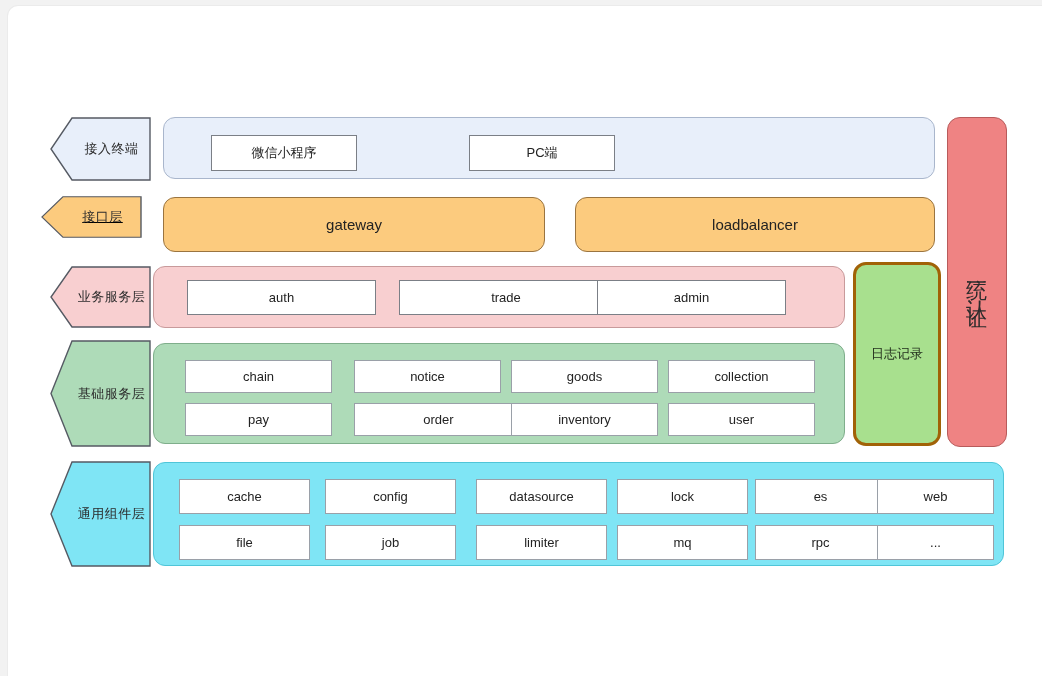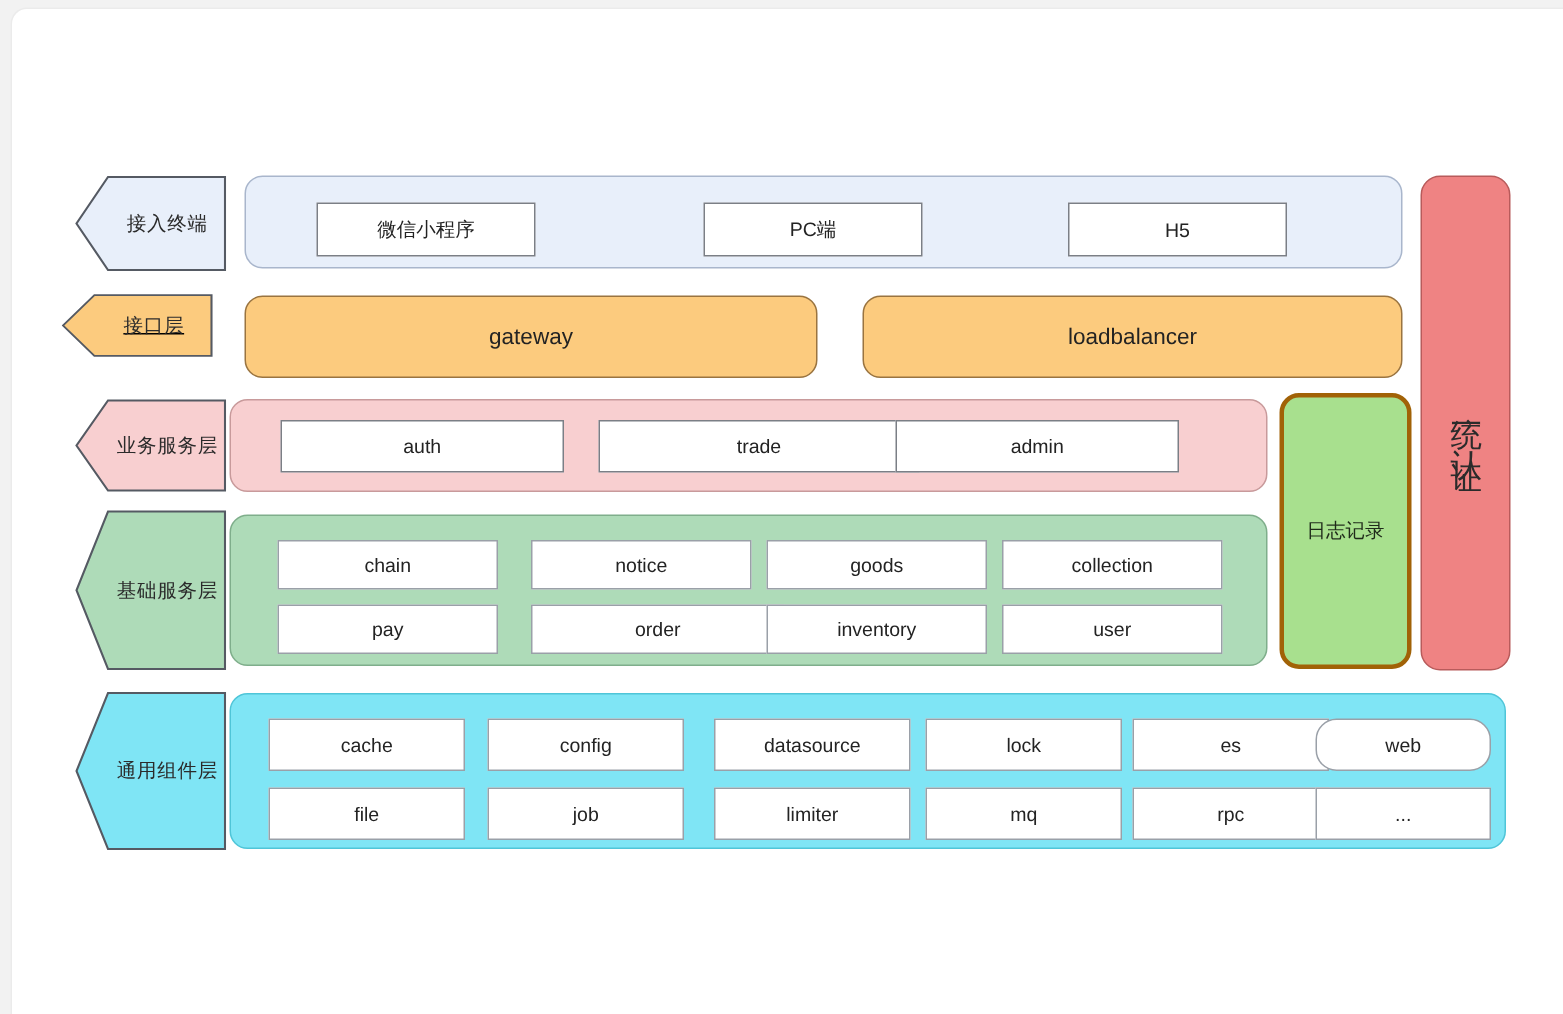--- a/index.html
+++ b/index.html
@@ -171,23 +171,20 @@
       <span class="alabel">通用组件层</span>
     </div>
 
     <div class="band lb-term" style="left:163px; top:117px; width:772px; height:62px;">
       <div class="cell cn" style="left:47px; top:17px; width:146px; height:36px;">
         <span>微信小程序</span>
       </div>
       <div class="cell cn" style="left:305px; top:17px; width:146px; height:36px;">
         <span>PC端</span>
       </div>
-      <div class="cell cn" style="left:548px; top:17px; width:146px; height:36px;">
-        <span>H5</span>
-      </div>
     </div>
 
     <div class="blockbox gw" style="left:163px; top:197px; width:382px; height:55px;">
       <span>gateway</span>
     </div>
     <div class="blockbox gw" style="left:575px; top:197px; width:360px; height:55px;">
       <span>loadbalancer</span>
     </div>
 
     <div class="band lb-biz" style="left:153px; top:266px; width:692px; height:62px;">
@@ -241,21 +238,21 @@
       </div>
       <div class="cell thin" style="left:322px; top:16px; width:131px; height:35px;">
         <span>datasource</span>
       </div>
       <div class="cell thin" style="left:463px; top:16px; width:131px; height:35px;">
         <span>lock</span>
       </div>
       <div class="cell thin" style="left:601px; top:16px; width:131px; height:35px;">
         <span>es</span>
       </div>
-      <div class="cell thin" style="left:723px; top:16px; width:117px; height:35px;border-radius:14px;">
+      <div class="cell thin" style="left:723px; top:16px; width:117px; height:35px;">
         <span>web</span>
       </div>
 
       <div class="cell thin" style="left:25px; top:62px; width:131px; height:35px;">
         <span>file</span>
       </div>
       <div class="cell thin" style="left:171px; top:62px; width:131px; height:35px;">
         <span>job</span>
       </div>
       <div class="cell thin" style="left:322px; top:62px; width:131px; height:35px;">

